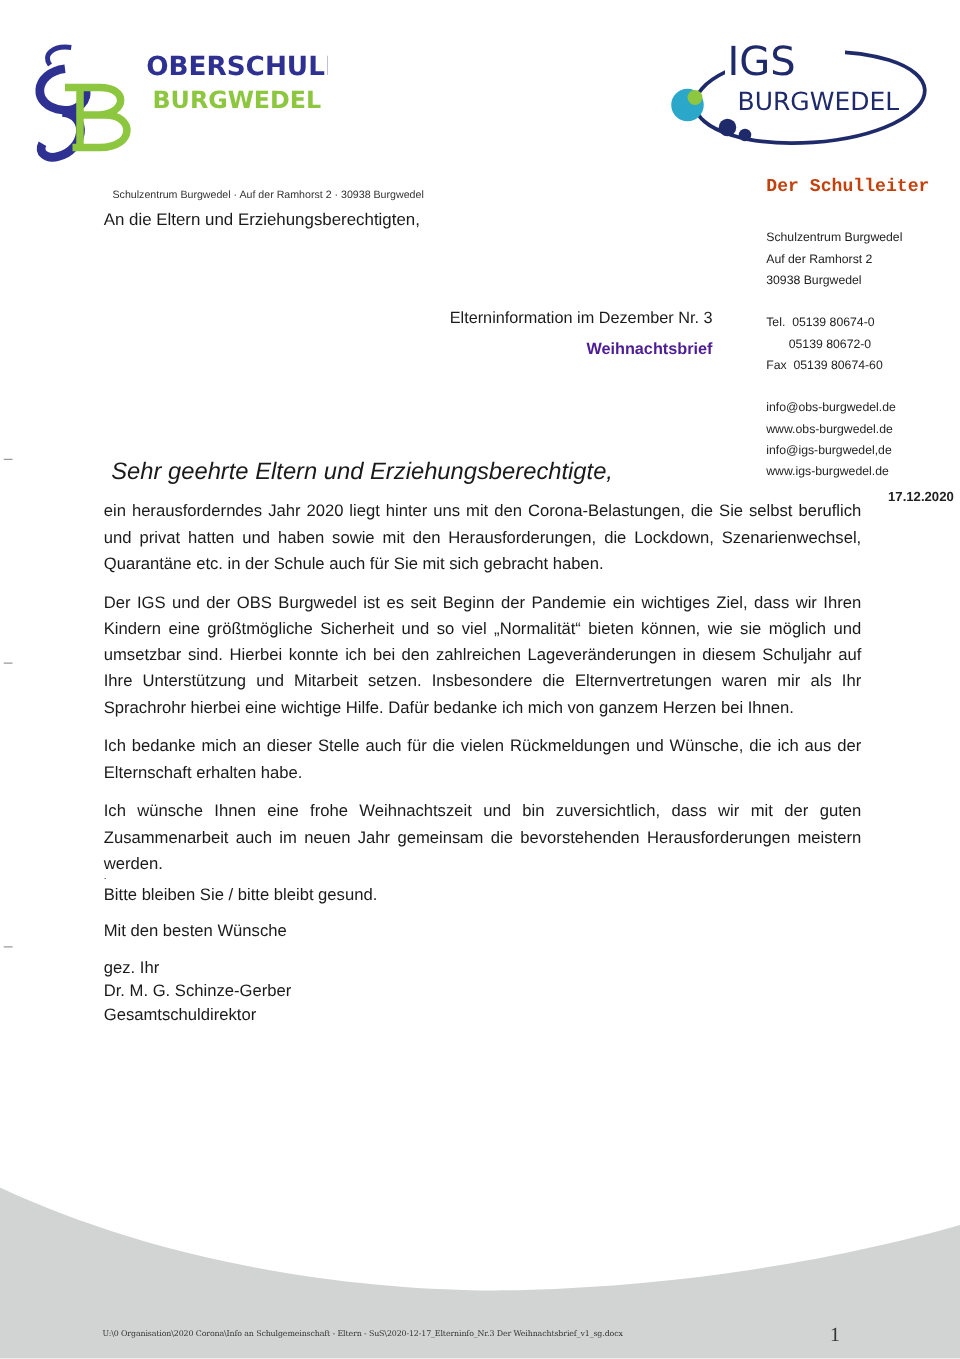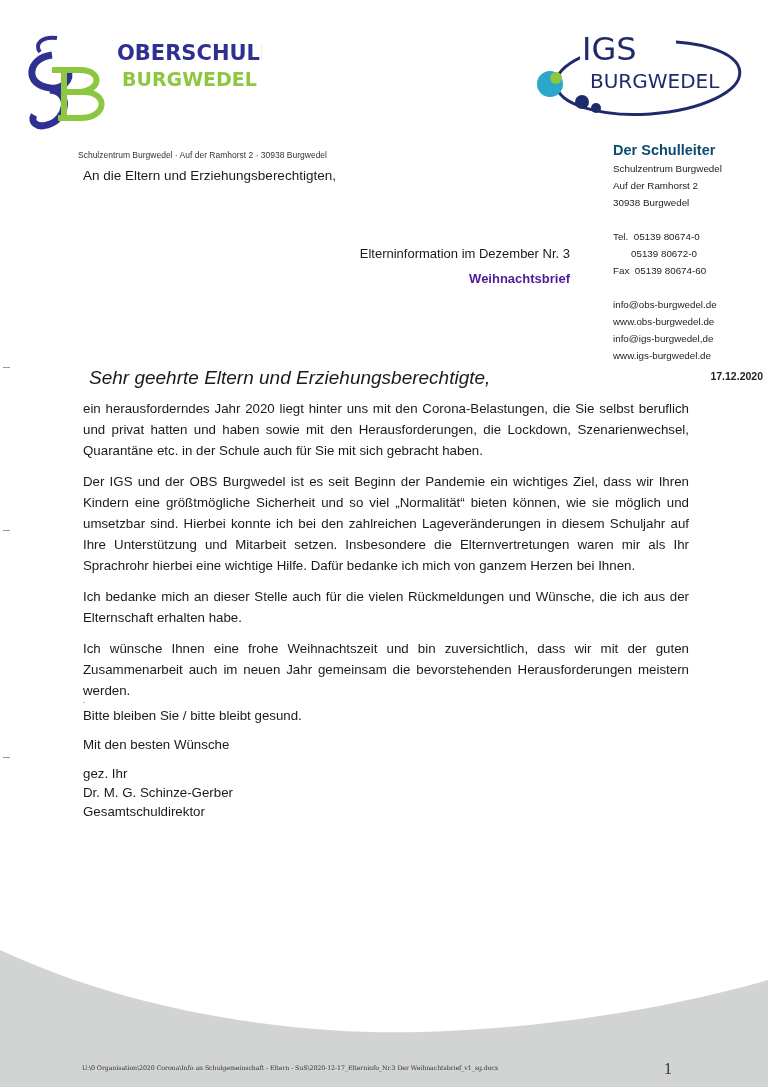--- a/index.html
+++ b/index.html
@@ -1,23 +1,23 @@
 <!DOCTYPE html>
 <html><head>
 <meta charset="utf-8">
 <style>
   html, body { margin:0; padding:0; background:#ffffff; }
   body { width:768px; height:1087px; position:relative; overflow:hidden; font-family:"Liberation Sans", sans-serif; color:#1a1a1a; }
   .abs { position:absolute; }
   .logo-obs { left:22px; top:30px; width:240px; height:105px; }
   .logo-igs { left:530px; top:28px; width:215px; height:92px; }
-  .sender-line { left:78px; top:150px; font-size:8.5px; color:#333; }
+  .sender-line { left:90px; top:150px; font-size:8.5px; color:#333; }
   .recipient { left:83px; top:168px; font-size:13.5px; }
   .sidebar { left:613px; top:140px; width:150px; font-size:9.8px; color:#222; line-height:17px; }
-  .sidebar .head { font-family:Liberation Sans, sans-serif; font-weight:bold; color:#0c4a6e; font-size:14.5px; margin-bottom:0; line-height:20px; }
+  .sidebar .head { font-family:Liberation Mono, monospace; font-weight:bold; color:#c2410c; font-size:14.5px; margin-bottom:22px; line-height:20px; }
   .sidebar .gap { height:17px; }
   .sidebar .indent { padding-left:18px; }
   .sidebar .date { font-weight:bold; font-size:10.5px; text-align:right; padding-left:45px; margin-top:4px; }
   .subject { left:200px; top:246px; width:370px; text-align:right; font-size:13px; }
   .subject .title { font-weight:bold; color:#4c1d95; margin-top:10px; }
   .salutation { left:89px; top:367px; font-size:19px;font-style:italic; }
   .body { left:83px; top:398px; width:622px; font-size:13.3px; line-height:21px; text-align:justify; }
   .body p { margin:0 16px 10px 0; }
   .dot { left:83px; top:696px; font-size:8px; }
   .closing { left:83px; top:706px; font-size:13.3px; line-height:19px; }

